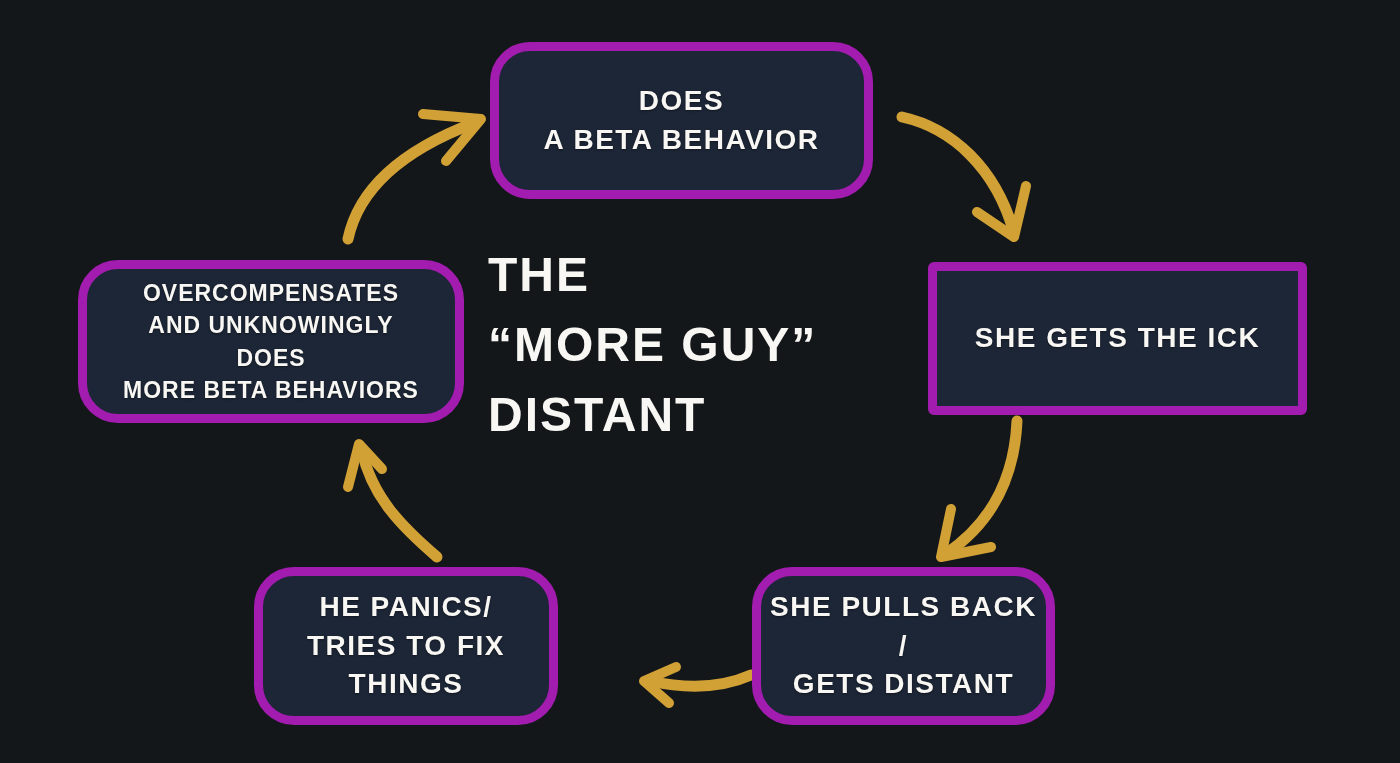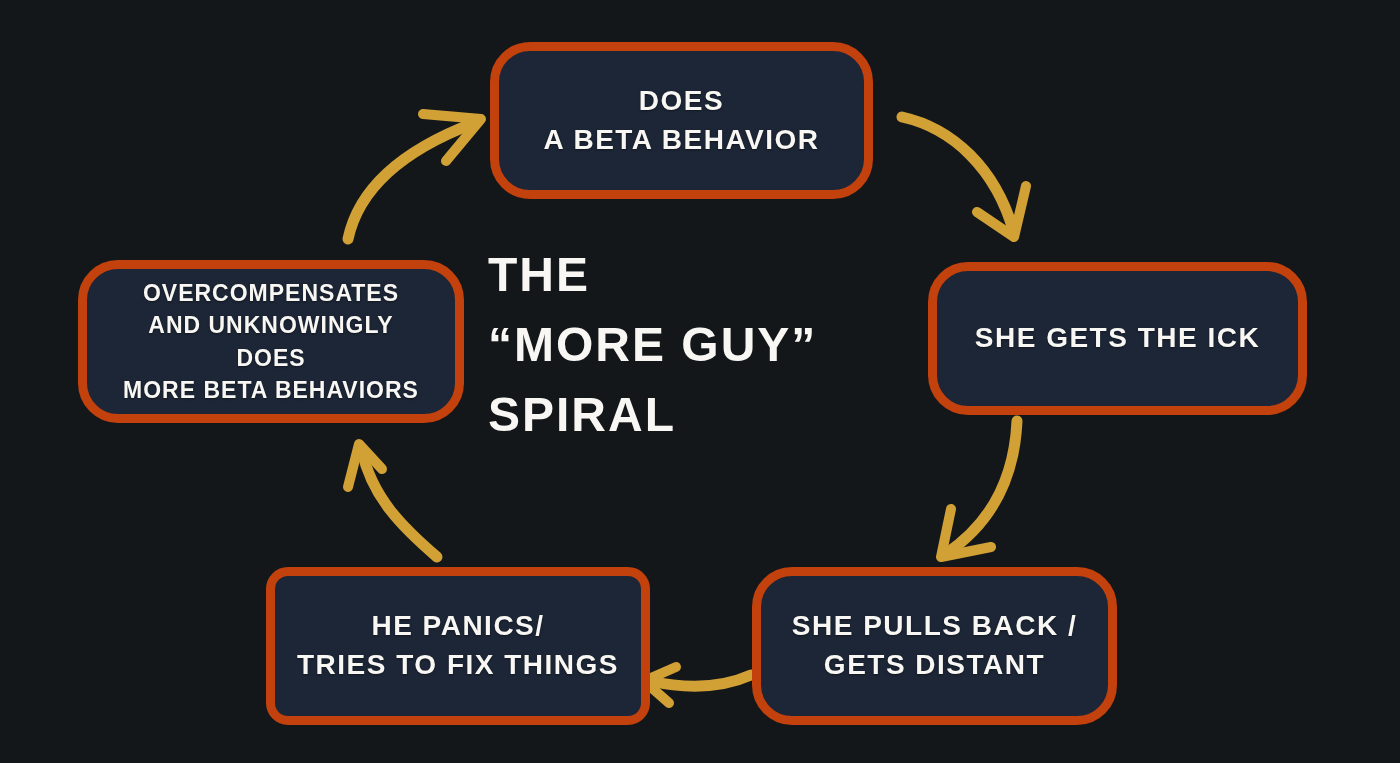--- a/index.html
+++ b/index.html
@@ -40,38 +40,38 @@
     font-size: 48px;
     font-weight: 700;
     line-height: 1.46;
     letter-spacing: 2px;
     white-space: nowrap;
   }
   .node {
     position: absolute;
     box-sizing: border-box;
     background: #1d2636;
-    border: 9px solid #c2410c;
+    border: 9px solid #a21caf;
     border-radius: 40px;
     display: flex;
     align-items: center;
     justify-content: center;
   }
   .node-label {
     color: #f8f7f3;
     font-weight: 700;
     text-align: center;
     white-space: pre-line;
     letter-spacing: 1.5px;
     text-shadow: 0 1px 2px rgba(10,14,20,0.6);
   }
   .node-top          { left: 490px; top: 42px;  width: 383px; height: 157px; }
-  .node-right        { left: 928px; top: 262px; width: 379px; height: 153px; }
-  .node-bottom-right { left: 752px; top: 567px; width: 365px; height: 158px; }
-  .node-bottom-left  { left: 266px; top: 567px; width: 384px; height: 158px; border-radius: 22px; }
+  .node-right        { left: 928px; top: 262px; width: 379px; height: 153px; border-radius: 6px; }
+  .node-bottom-right { left: 752px; top: 567px; width: 303px; height: 158px; }
+  .node-bottom-left  { left: 254px; top: 567px; width: 304px; height: 158px; }
   .node-left         { left: 78px;  top: 260px; width: 386px; height: 163px; }
   .node-top .node-label,
   .node-right .node-label,
   .node-bottom-right .node-label,
   .node-bottom-left .node-label { font-size: 28px; line-height: 1.38; }
   .node-left .node-label { font-size: 23px; line-height: 1.4; letter-spacing: 1px; }
 </style>
 </head>
 <body>
 
@@ -96,21 +96,21 @@
     </g>
     <g>
       <path class="stem" d="M 348 239 C 358 192, 398 152, 474 123"></path>
       <path class="head" d="M 446 161 L 481 119 L 423 114"></path>
     </g>
   </svg>
 
   <div class="title">
     <div>THE</div>
     <div>“MORE GUY”</div>
-    <div>SPIRAL</div>
+    <div>DISTANT</div>
   </div>
 
   <div class="node node-top">
     <div class="node-label">DOES
 A BETA BEHAVIOR</div>
   </div>
 
   <div class="node node-right">
     <div class="node-label">SHE GETS THE ICK</div>
   </div>

